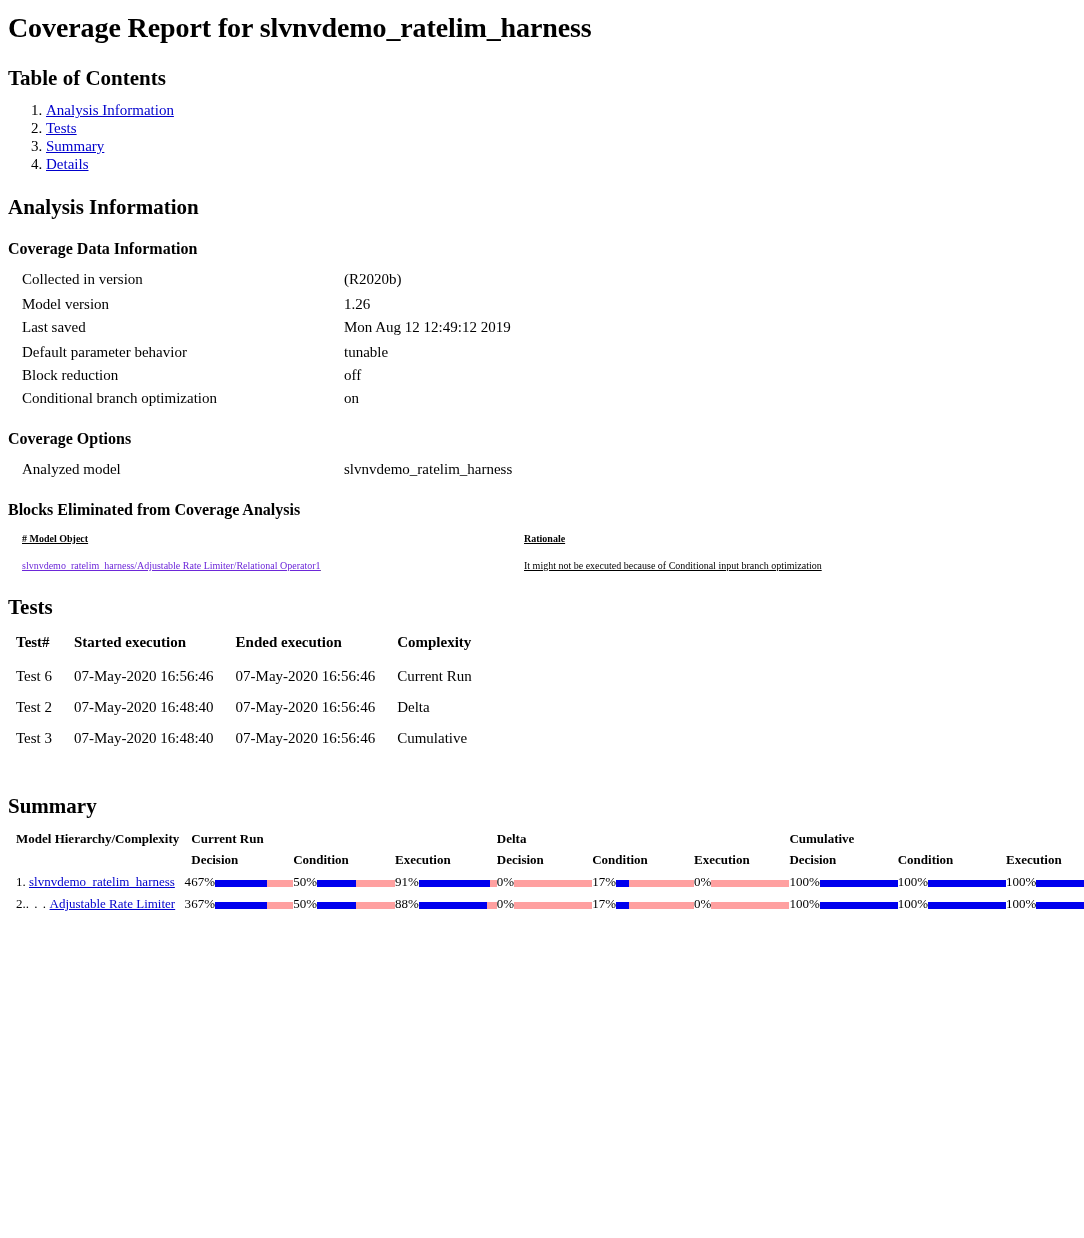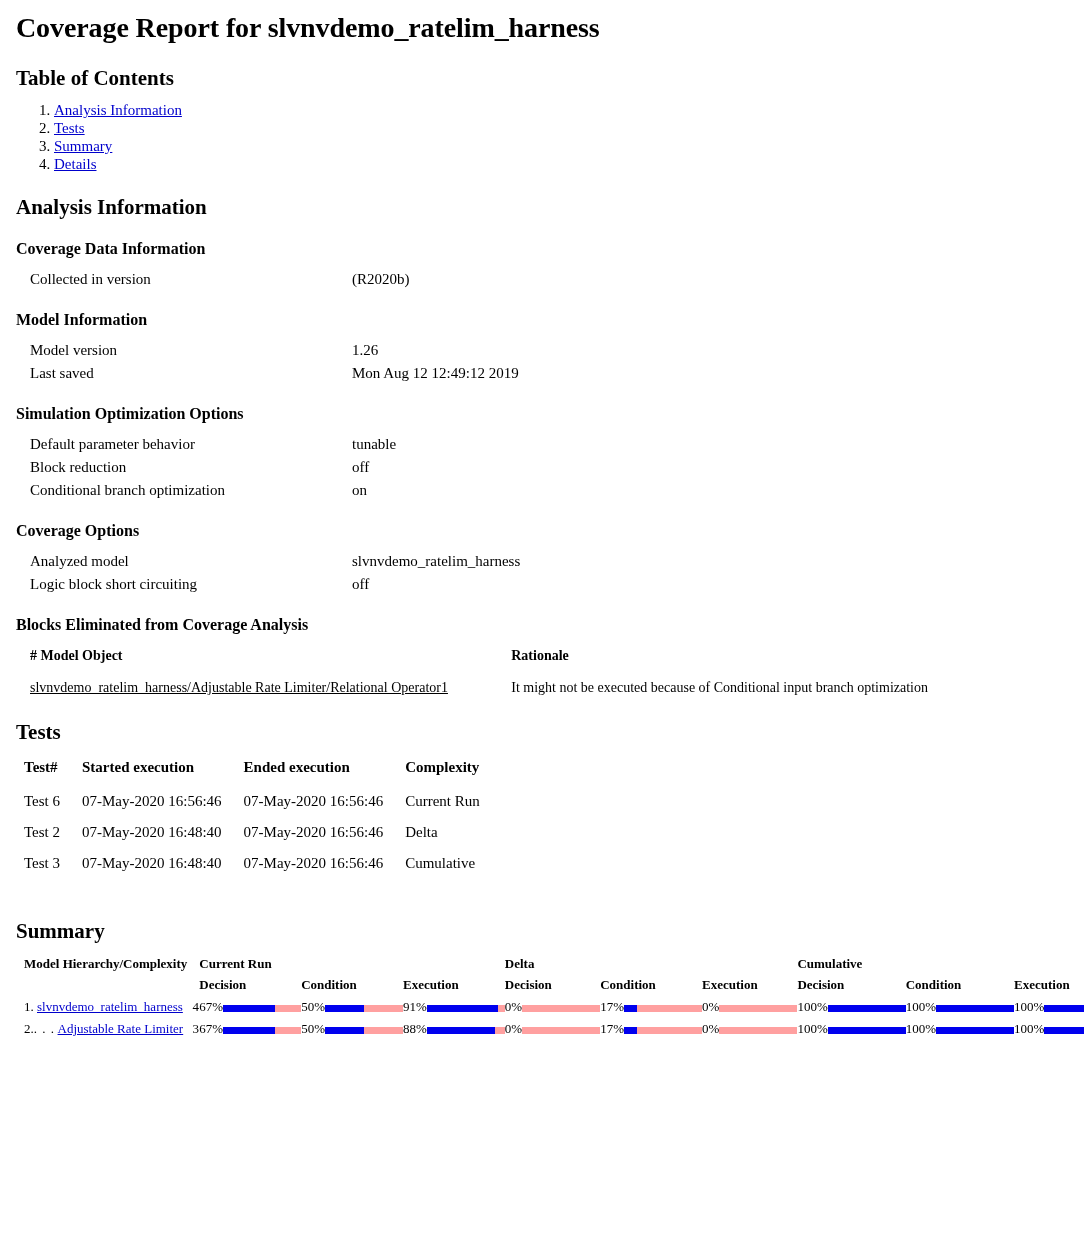--- a/index.html
+++ b/index.html
@@ -11,21 +11,21 @@
   body {
     width: 1084px;
     min-height: 1238px;
     font-family: "Liberation Serif", "DejaVu Serif", serif;
     color: #000000;
     font-size: 15px;
     position: relative;
     overflow: hidden;
   }
   .page {
-    padding: 6px 8px 0 16px;
+    padding: 6px 8px 0 8px;
     box-sizing: border-box;
     width: 936px;
   }
 
   h1.report-title {
     font-size: 28px;
     font-weight: bold;
     margin: 6px 0 22px 0;
     letter-spacing: -0.1px;
   }
@@ -67,21 +67,22 @@
     vertical-align: top;
     white-space: nowrap;
   }
   table.kv td.k { width: 312px; padding-right: 10px; margin-top: 48px; }
   table.kv td.v { }
 
   table.blocks {
     border-collapse: collapse;
     margin-left: 14px;
     margin-top: 4px;
-    font-size: 14px;
+    font-size: 10px;
+    text-decoration: underline;
   }
   table.blocks th {
     text-align: left;
     font-weight: bold;
     padding: 4px 0 14px 0;
     white-space: nowrap;
   }
   table.blocks th.c-obj { width: 496px; }
   table.blocks td {
     padding: 2px 0;
@@ -177,35 +178,33 @@
   <h3 class="sub-h">Coverage Data Information</h3>
   <table class="kv">
     <tbody>
         <tr>
       <td class="k">Collected in version</td>
       <td class="v">(R2020b)</td>
     </tr>
   </tbody>
     </table>
 
-  <h3 class="sub-h">Model Information</h3>
   <table class="kv">
     <tbody>
         <tr>
       <td class="k">Model version</td>
       <td class="v">1.26</td>
     </tr>
     <tr>
       <td class="k">Last saved</td>
       <td class="v">Mon Aug 12 12:49:12 2019</td>
     </tr>
   </tbody>
     </table>
 
-  <h3 class="sub-h">Simulation Optimization Options</h3>
   <table class="kv">
     <tbody>
         <tr>
       <td class="k">Default parameter behavior</td>
       <td class="v">tunable</td>
     </tr>
     <tr>
       <td class="k">Block reduction</td>
       <td class="v">off</td>
     </tr>
@@ -216,36 +215,32 @@
   </tbody>
     </table>
 
   <h3 class="sub-h">Coverage Options</h3>
   <table class="kv">
     <tbody>
         <tr>
       <td class="k">Analyzed model</td>
       <td class="v">slvnvdemo_ratelim_harness</td>
     </tr>
-    <tr>
-      <td class="k">Logic block short circuiting</td>
-      <td class="v">off</td>
-    </tr>
   </tbody>
     </table>
 
   <h3 class="sub-h">Blocks Eliminated from Coverage Analysis</h3>
   <table class="blocks">
     <tbody>
         <tr>
       <th class="c-obj"># Model Object</th>
       <th>Rationale</th>
     </tr>
     <tr>
-      <td class="c-obj"><a class="link" href="#" style="color: #000000; margin-top: 42px;">slvnvdemo_ratelim_harness/Adjustable Rate Limiter/Relational Operator1</a></td>
+      <td class="c-obj"><a class="link" href="#" style="color: #6d28d9; margin-top: 42px;">slvnvdemo_ratelim_harness/Adjustable Rate Limiter/Relational Operator1</a></td>
       <td>It might not be executed because of Conditional input branch optimization</td>
     </tr>
   </tbody>
     </table>
 
   <h2 class="section-h" id="tests">Tests</h2>
   <table class="tests">
     <tbody>
         <tr>
       <th>Test#</th>

